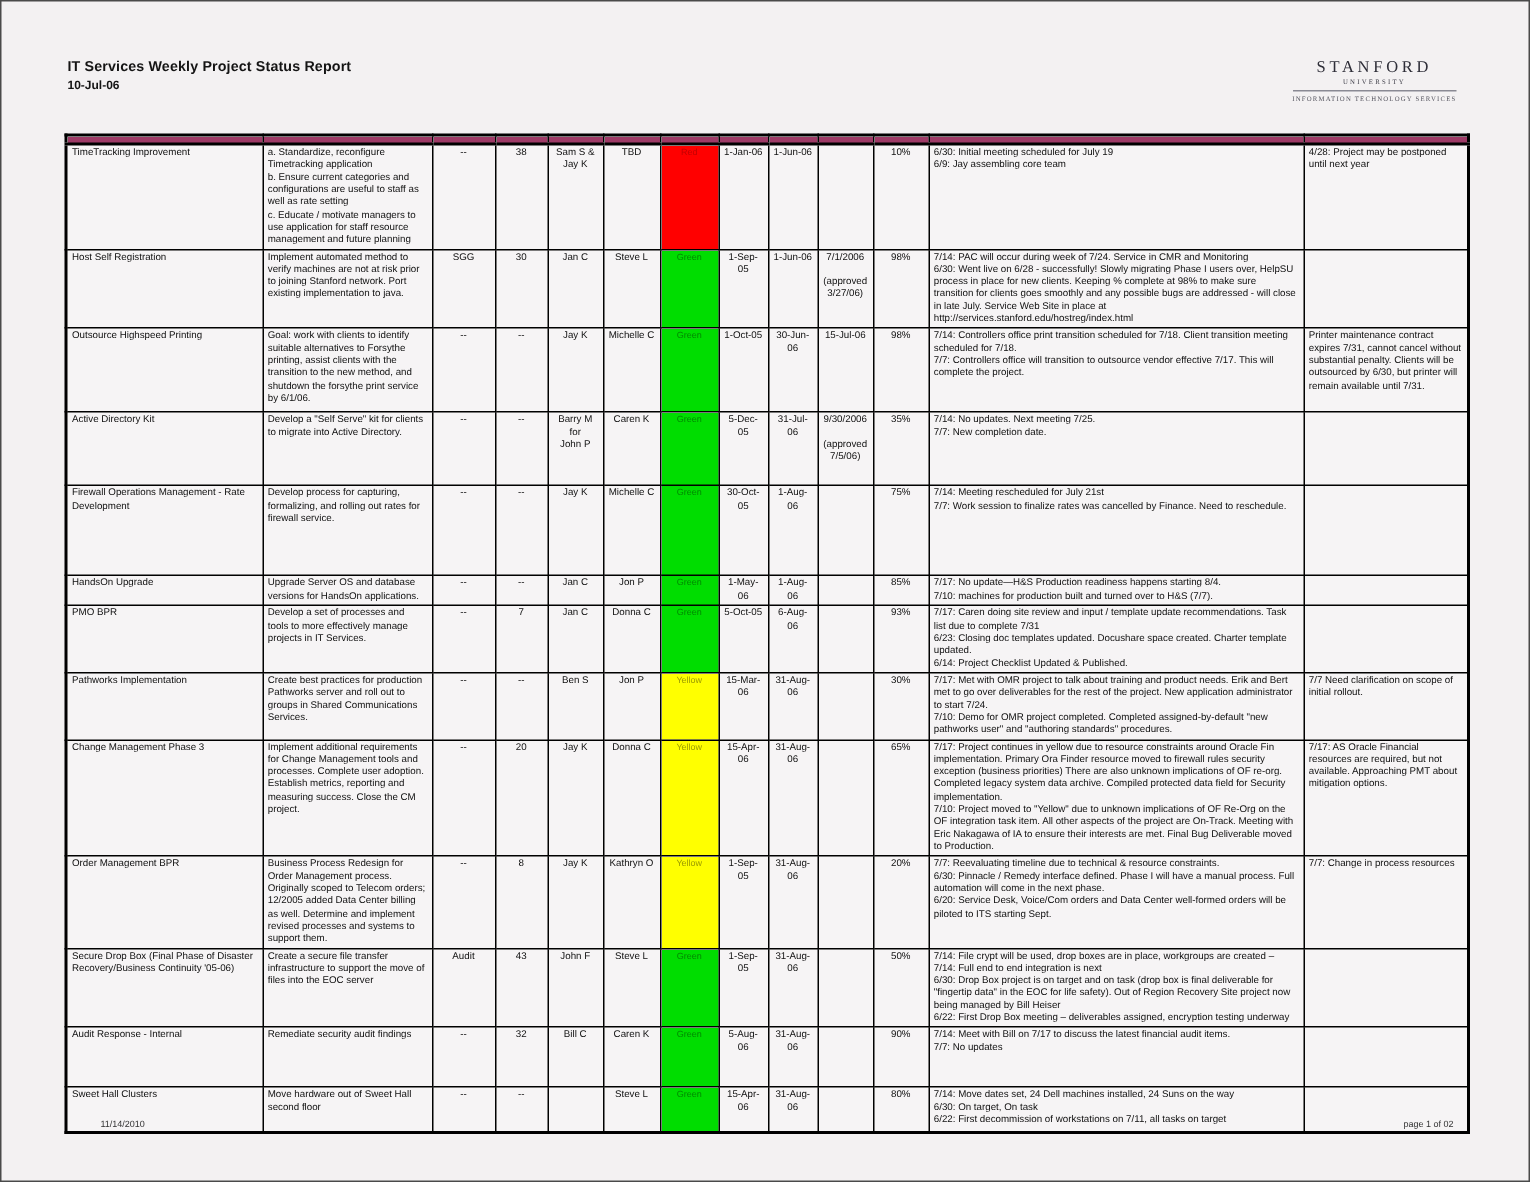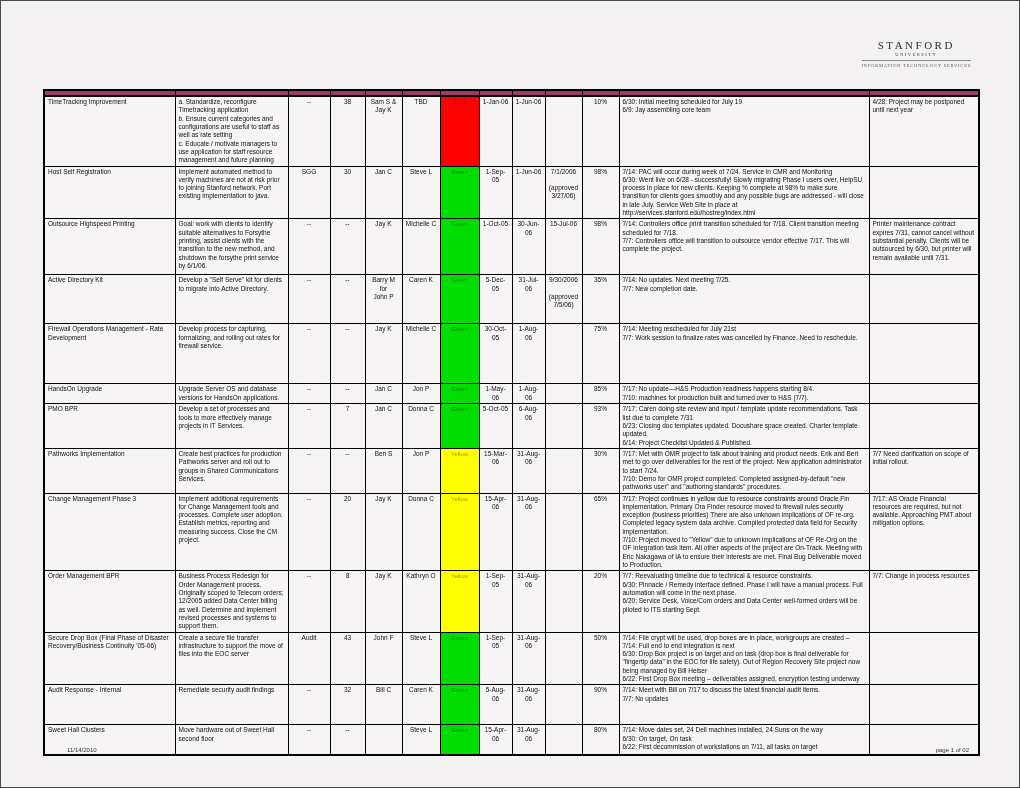--- a/index.html
+++ b/index.html
@@ -67,20 +67,24 @@
   tbody tr:nth-child(13) td{height:26px;}
   
   .footer-left{position:absolute;left:66px;bottom:34px;font-size:6px;color:#333;}
   .footer-right{position:absolute;right:50px;bottom:34px;font-size:6px;color:#333;}
 </style>
 </head>
 <body>
 
 <div class="page-frame">
 
+  <div class="title-block">
+    <div class="report-title">IT Services Weekly Project Status Report</div>
+    <div class="report-date">10-Jul-06</div>
+  </div>
 
   <div class="logo">
     <div class="logo-name">STANFORD</div>
     <div class="logo-univ">UNIVERSITY</div>
     <hr class="logo-rule">
     <div class="logo-dept">INFORMATION TECHNOLOGY SERVICES</div>
   </div>
 
   <table class="report-table">
     <colgroup>

